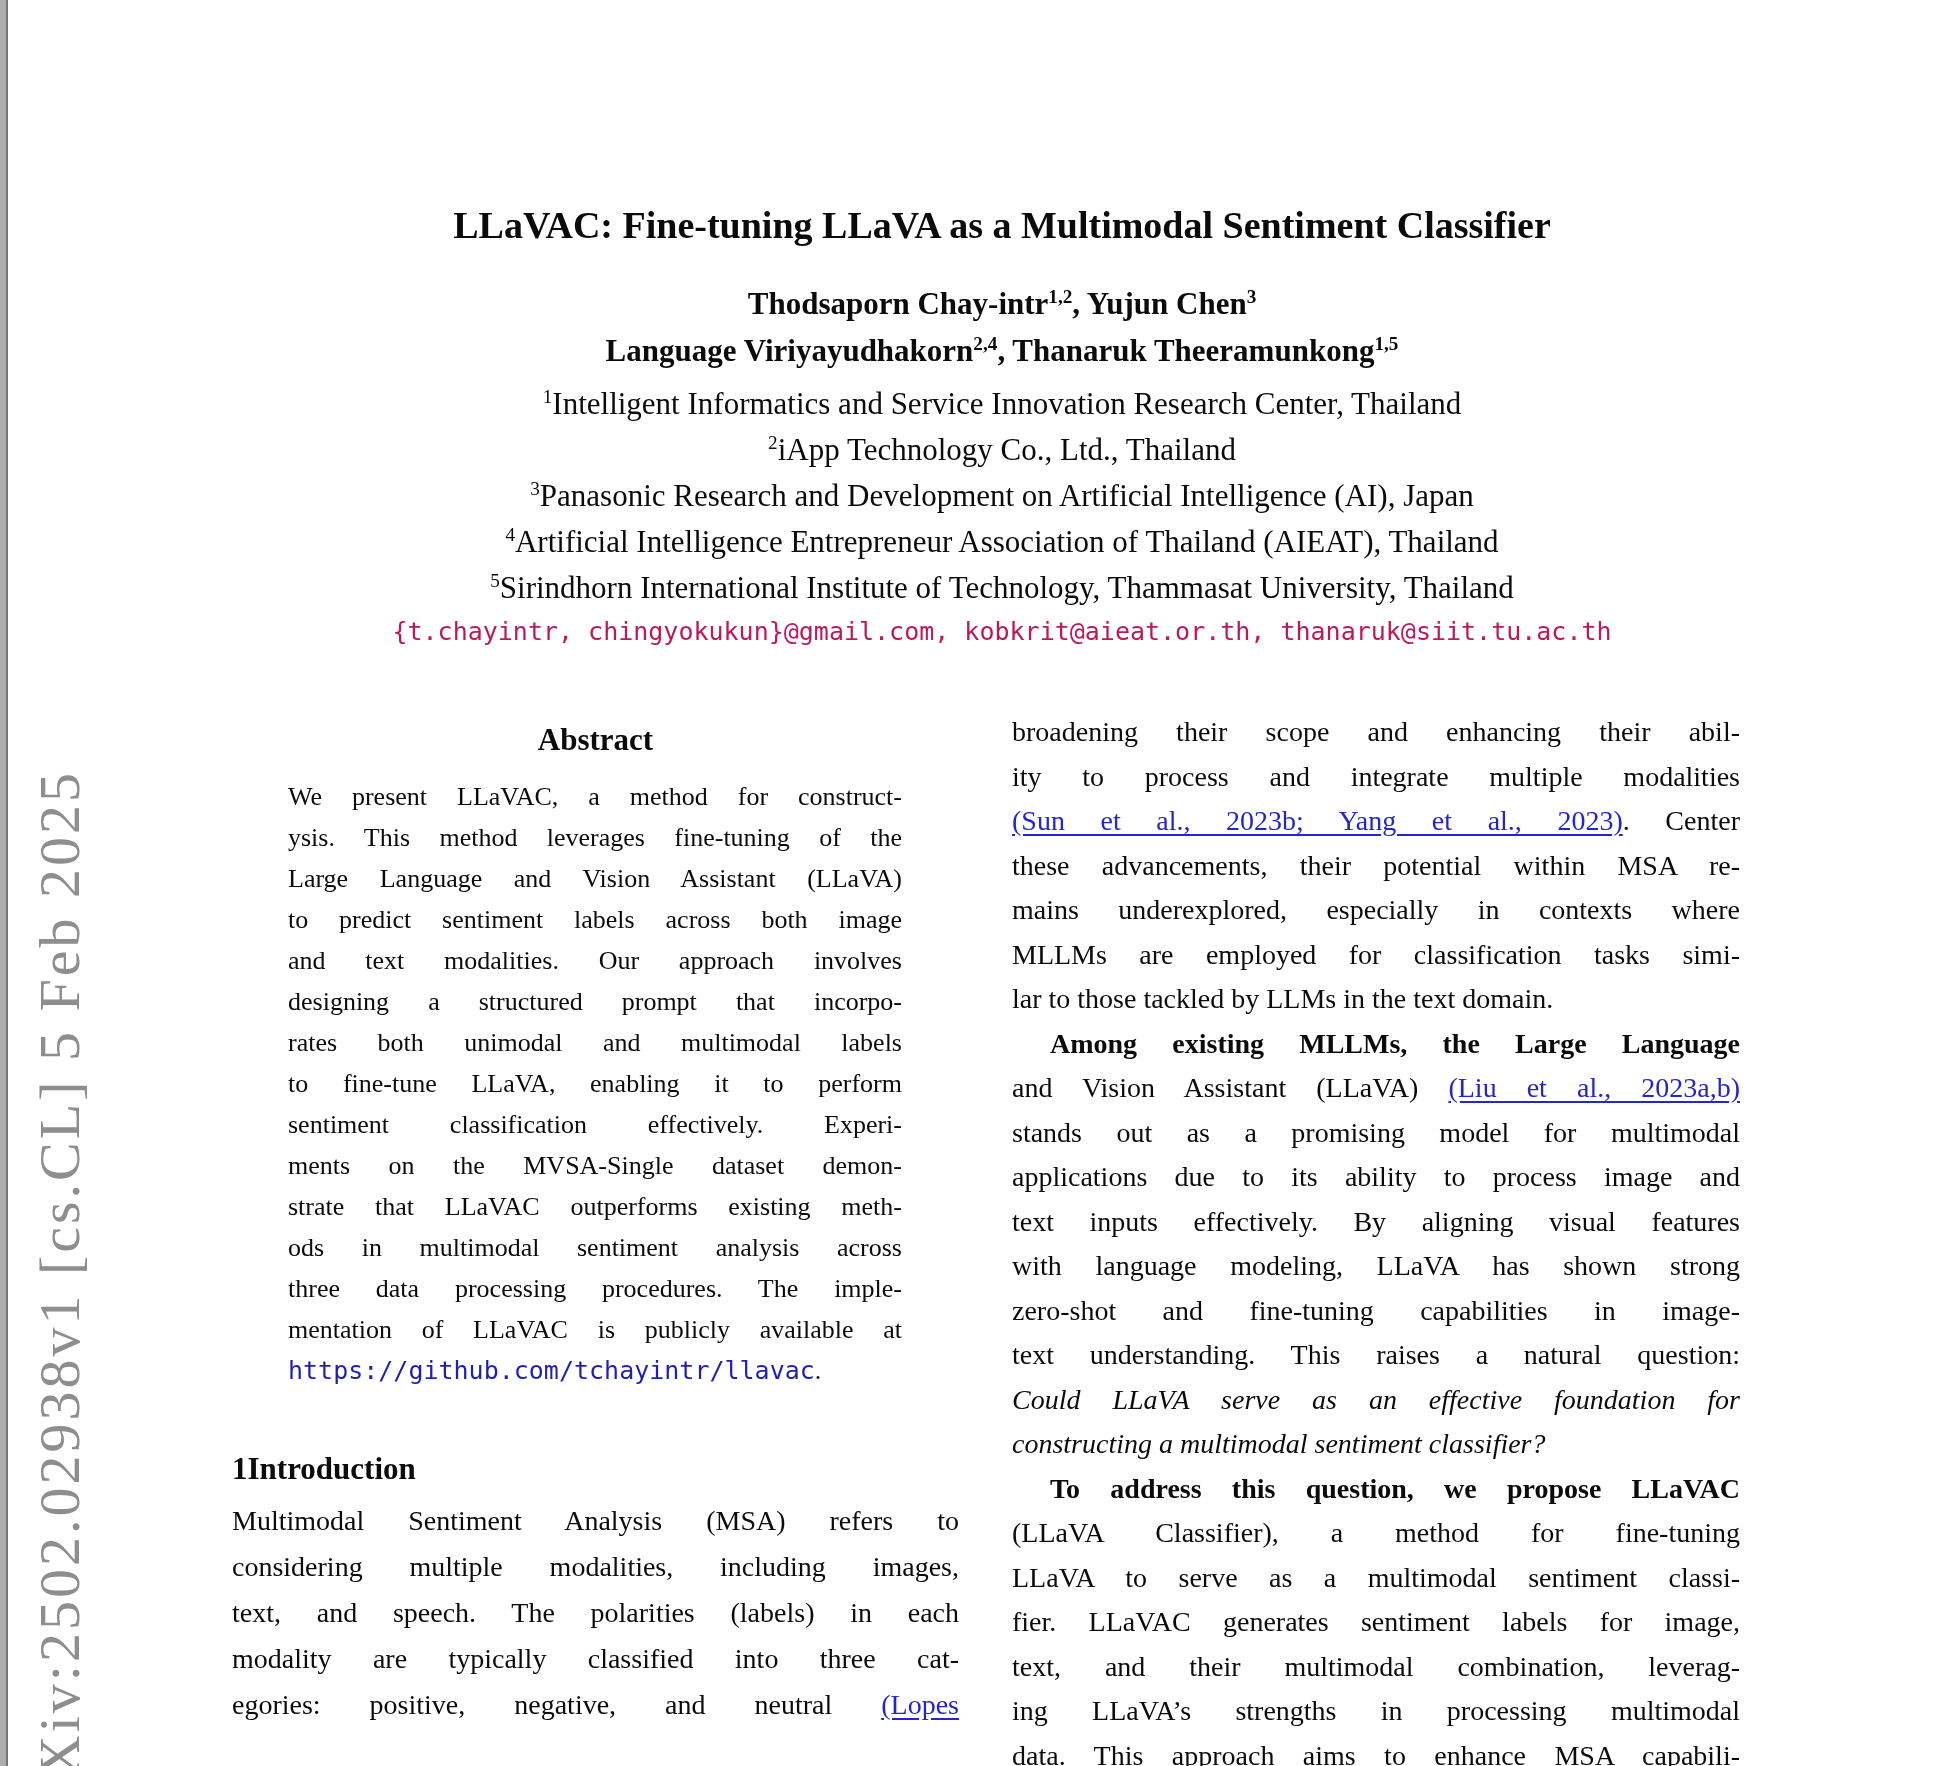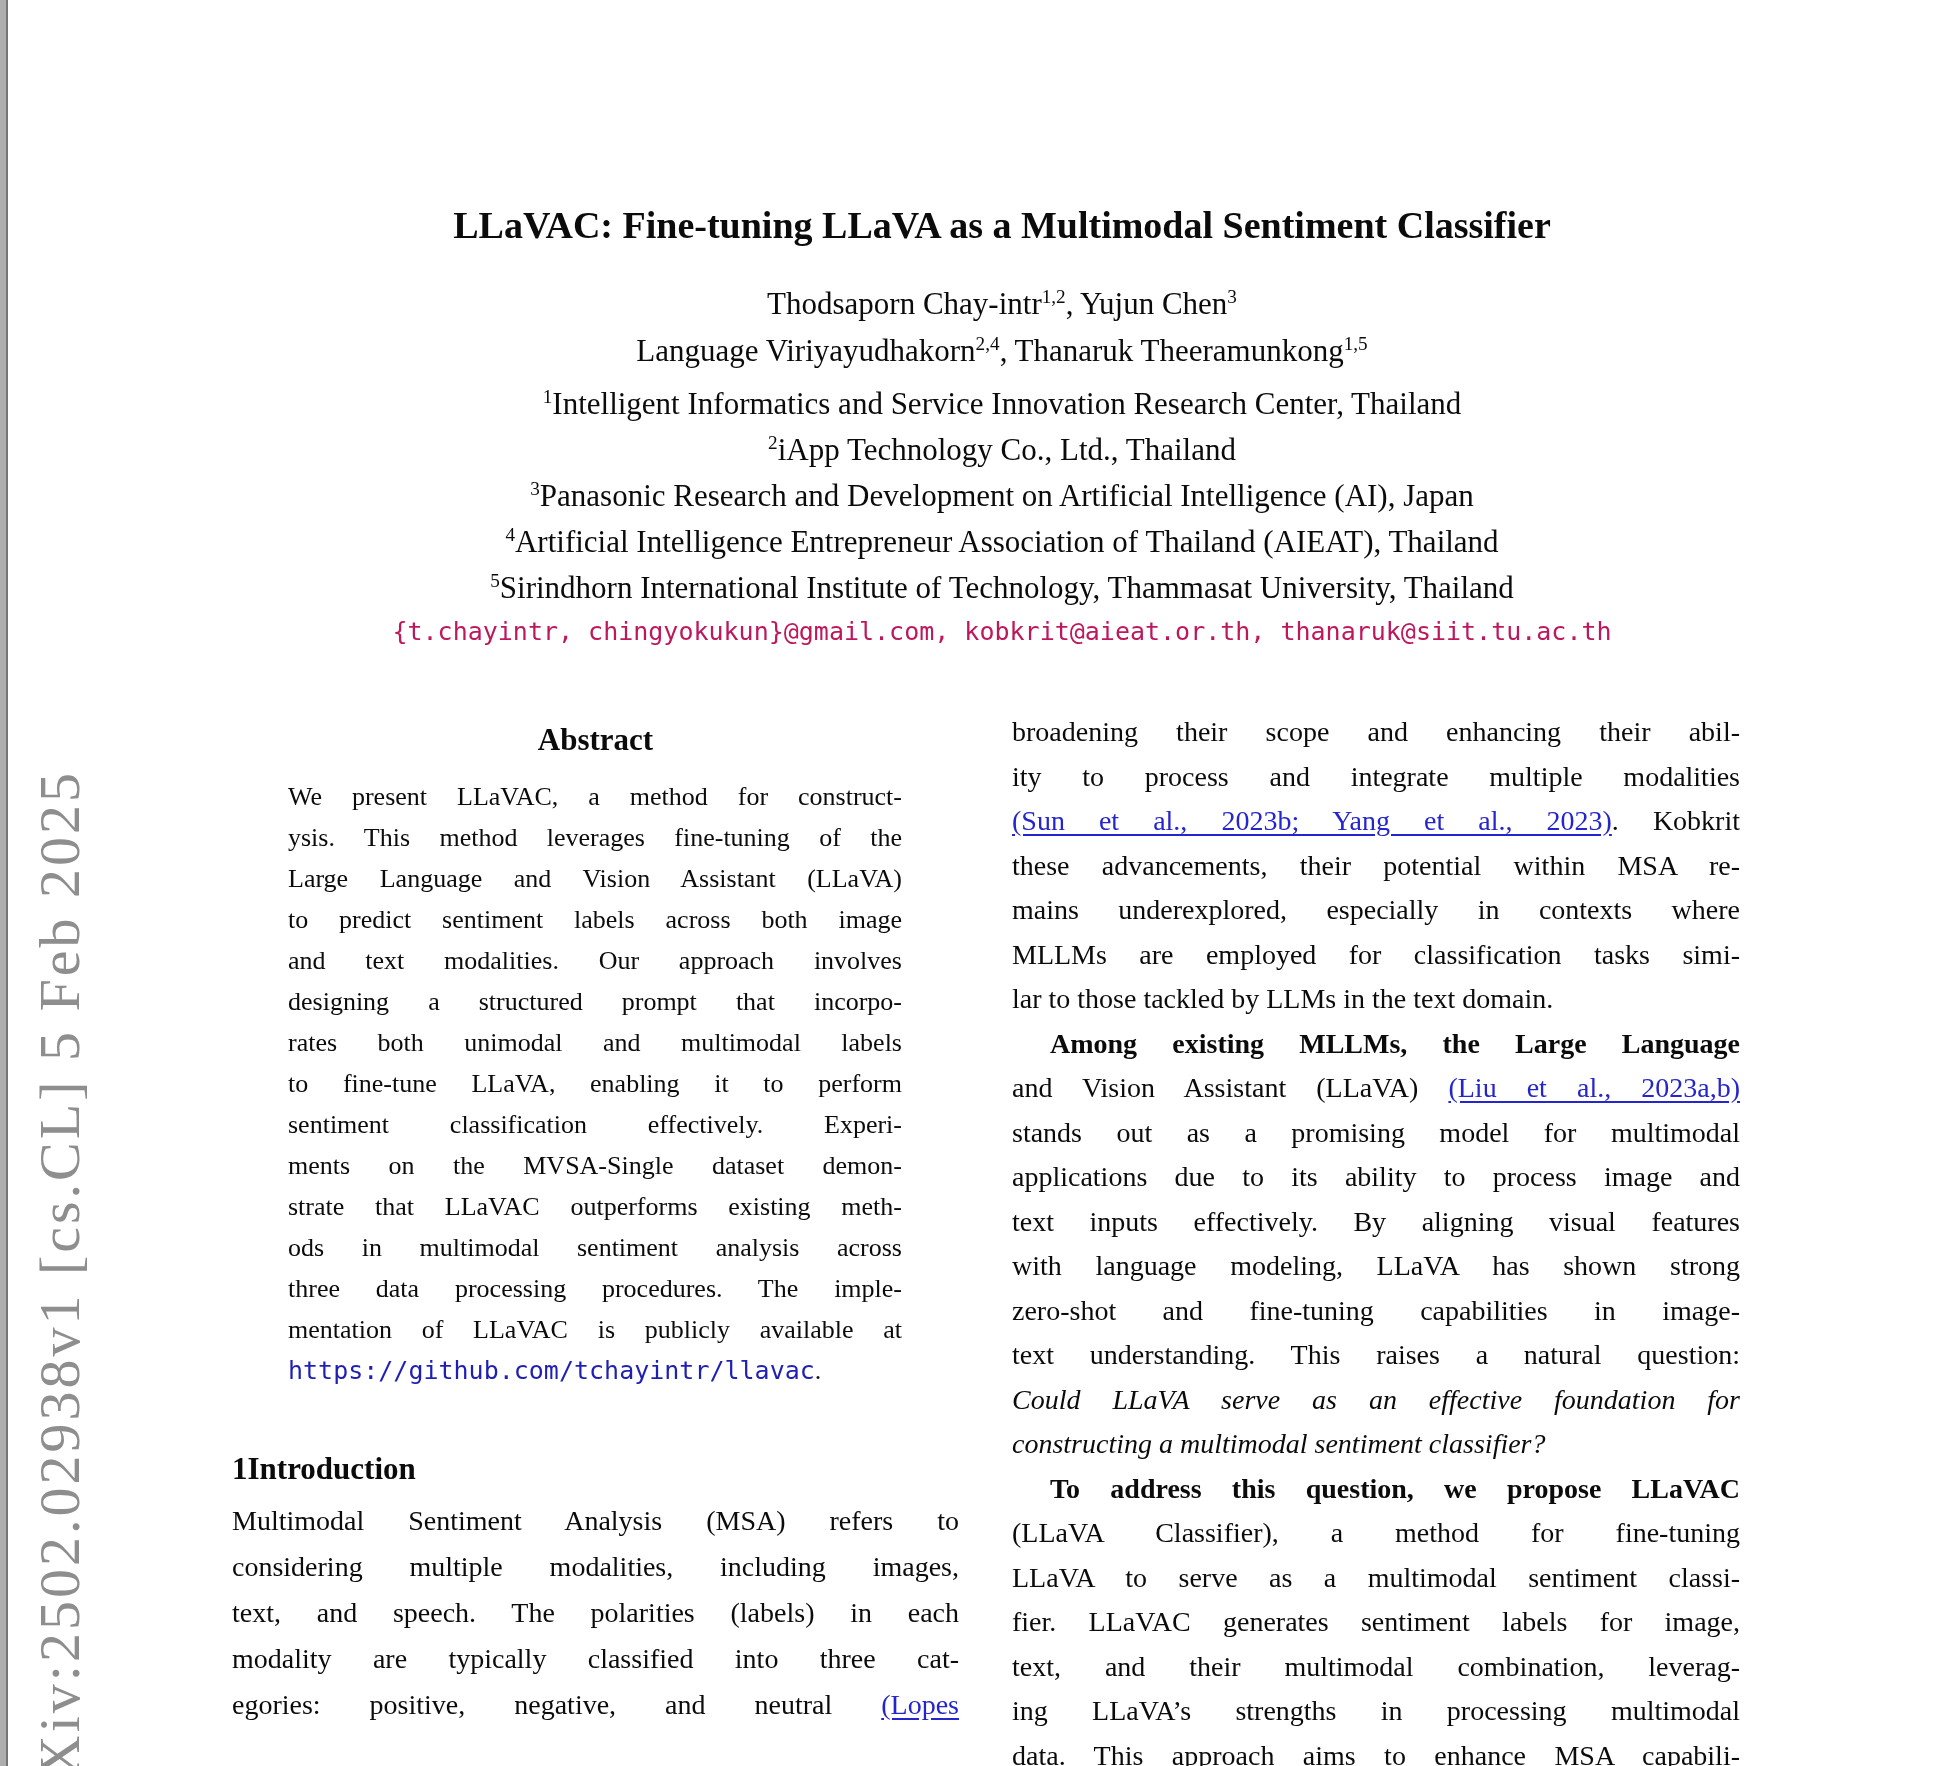--- a/index.html
+++ b/index.html
@@ -5,21 +5,21 @@
   html,body{margin:0;padding:0;background:#ffffff;}
   #page{position:relative;width:1938px;height:1766px;background:#ffffff;overflow:hidden;
         font-family:"Liberation Serif", serif;color:#0b0b0b;}
   .leftbar{position:absolute;left:0;top:0;width:6px;height:1766px;background:#aeaeae;
            border-right:2px solid #757575;}
   .arxiv-side{position:absolute;left:26px;top:770px;writing-mode:vertical-rl;
               transform:rotate(180deg);color:#8e8e8e;font-size:58px;letter-spacing:3px;
               white-space:nowrap;font-family:"Liberation Serif", serif;}
   .hdr{position:absolute;left:248px;width:1508px;text-align:center;}
   .paper-title{top:203px;font-size:38px;font-weight:bold;}
-  .auth{font-size:31px;font-weight:normal;}
+  .auth{font-size:31px;font-weight:bold;}
   .auth-1{top:286px;} .auth-2{top:333px;}
   .affils{top:381px;font-size:31px;line-height:46px;}
   sup{font-size:0.62em;line-height:0;}
   .emails{top:617px;font-family:"DejaVu Sans Mono", monospace;font-size:25px;color:#be185d;}
   .abs-head{position:absolute;left:232px;width:727px;top:722px;text-align:center;
             font-size:31px;font-weight:bold;}
   .abs-body{position:absolute;left:288px;top:776px;width:614px;font-size:26px;line-height:41px;}
   .col-right{position:absolute;left:1012px;top:710px;width:728px;font-size:28px;line-height:44.5px;}
   .intro-head{position:absolute;left:232px;top:1451px;font-size:31px;font-weight:bold;}
   .intro-head .secword{}
@@ -82,21 +82,21 @@
     <div class="jline">Multimodal Sentiment Analysis (MSA) refers to</div>
     <div class="jline">considering multiple modalities, including images,</div>
     <div class="jline">text, and speech. The polarities (labels) in each</div>
     <div class="jline">modality are typically classified into three cat-</div>
     <div class="jline"><span>egories: positive, negative, and neutral </span><span class="cite">(Lopes</span></div>
   </div>
 
   <div class="col-right">
     <div class="jline">broadening their scope and enhancing their abil-</div>
     <div class="jline">ity to process and integrate multiple modalities</div>
-    <div class="jline"><span class="cite">(Sun et al., 2023b; Yang et al., 2023)</span><span>. Kobkrit</span></div>
+    <div class="jline"><span class="cite">(Sun et al., 2023b; Yang et al., 2023)</span><span>. Center</span></div>
     <div class="jline">these advancements, their potential within MSA re-</div>
     <div class="jline">mains underexplored, especially in contexts where</div>
     <div class="jline">MLLMs are employed for classification tasks simi-</div>
     <div class="noj">lar to those tackled by LLMs in the text domain.</div>
 
     <div class="jline indent">Among existing MLLMs, the Large Language</div>
     <div class="jline"><span>and Vision Assistant (LLaVA) </span><span class="cite">(Liu et al., 2023a,b)</span></div>
     <div class="jline">stands out as a promising model for multimodal</div>
     <div class="jline">applications due to its ability to process image and</div>
     <div class="jline">text inputs effectively. By aligning visual features</div>

